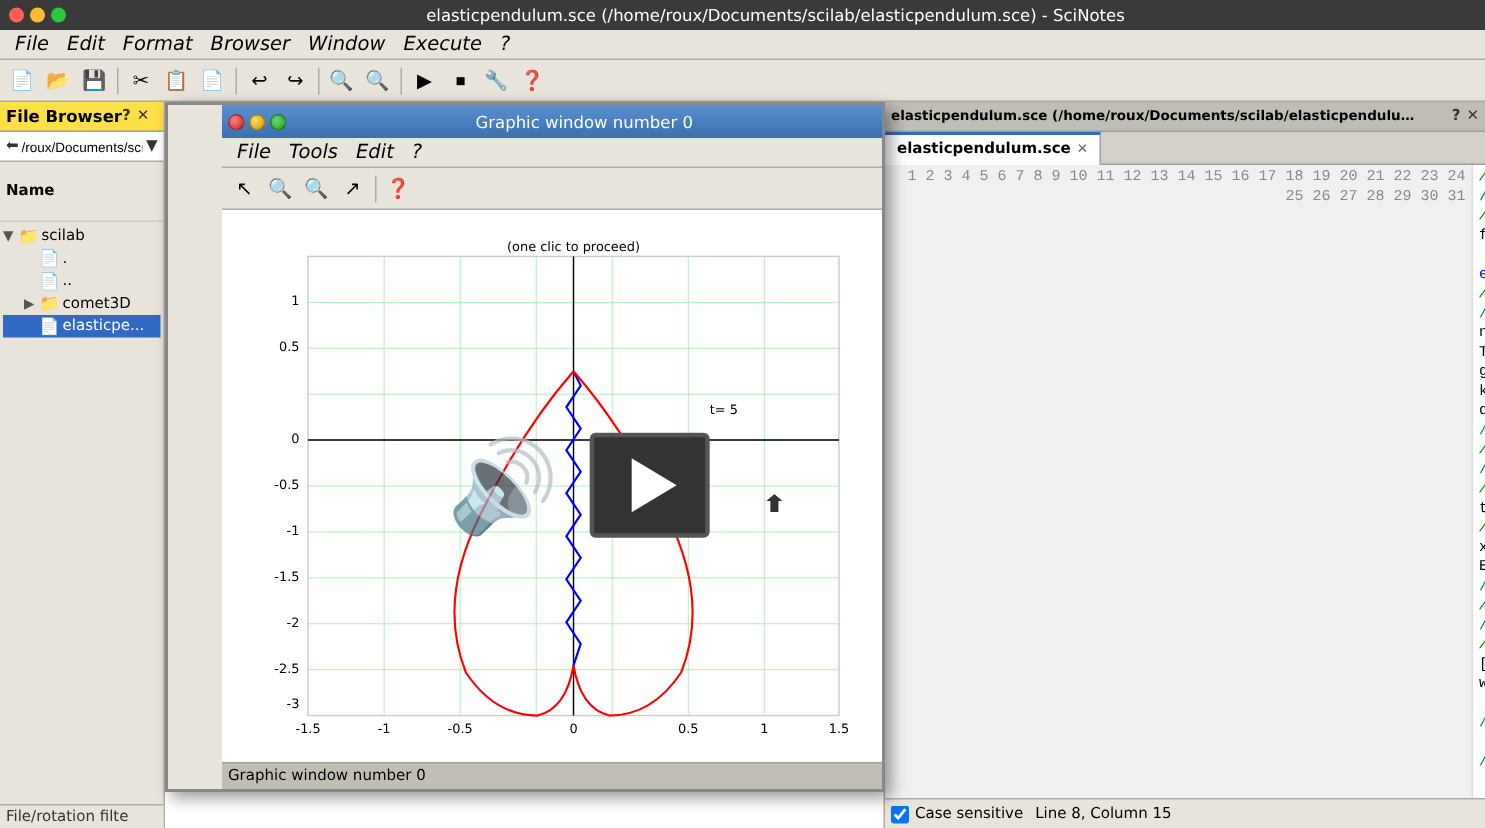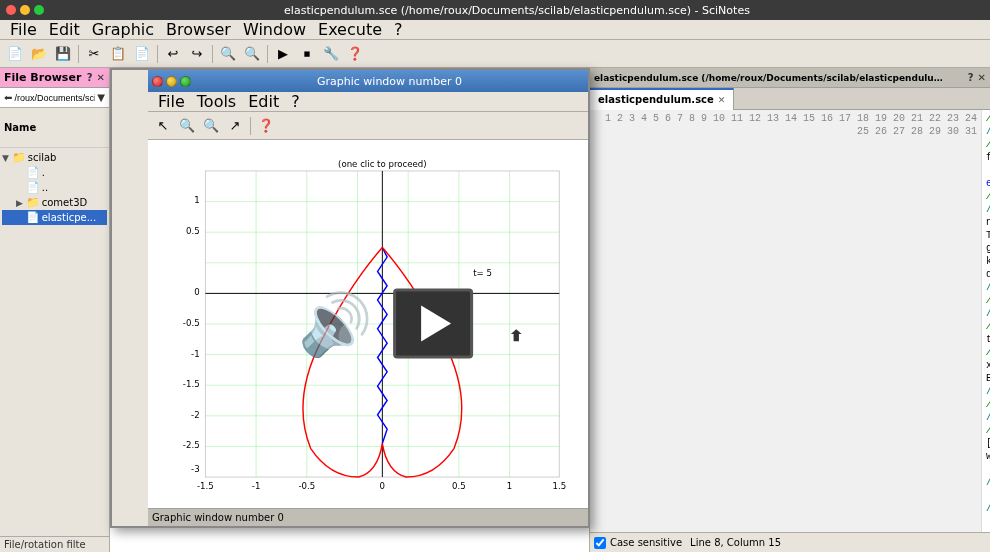--- a/index.html
+++ b/index.html
@@ -27,23 +27,24 @@
     .menu-bar {
       background: #e8e4dc;
       height: 20px;
       display: flex;
       align-items: center;
       border-bottom: 1px solid #b0aca4;
       padding: 0 4px;
     }
     .menu-item {
       padding: 1px 6px;
-      font-size: 16px;
+      font-size: 13px;
       cursor: pointer;
       color: #000;
+      font-style: italic;
     }
 
     
     .toolbar {
       background: #e8e4dc;
       height: 28px;
       display: flex;
       align-items: center;
       padding: 0 4px;
       gap: 2px;
@@ -68,27 +69,27 @@
     
     .left-panel {
       width: 110px;
       background: #e8e4dc;
       border-right: 1px solid #b0aca4;
       display: flex;
       flex-direction: column;
       min-height: 0;
     }
     .panel-header {
-      background: #f9a8d4;
+      background: #fde047;
       padding: 2px 4px;
       font-size: 11px;
       font-weight: bold;
       display: flex;
       align-items: center;
-      justify-content: space-between;
+      justify-content: flex-start;
       height: 20px;
       border-bottom: 1px solid #a0a0a0;
     }
     .panel-header-icons { display: flex; gap: 4px; }
     .panel-icon { font-size: 10px; cursor: pointer; color: #333; }
 
     .path-bar {
       display: flex;
       align-items: center;
       background: #fff;
@@ -362,21 +363,21 @@
     <div class="dot dot-red"></div>
     <div class="dot dot-yellow"></div>
     <div class="dot dot-green"></div>
   </div>
   <div class="title-bar-text">elasticpendulum.sce (/home/roux/Documents/scilab/elasticpendulum.sce) - SciNotes</div>
 </div>
 
 <div class="menu-bar">
   <span class="menu-item">File</span>
   <span class="menu-item">Edit</span>
-  <span class="menu-item">Graphic</span>
+  <span class="menu-item">Format</span>
   <span class="menu-item">Browser</span>
   <span class="menu-item">Window</span>
   <span class="menu-item">Execute</span>
   <span class="menu-item">?</span>
 </div>
 
 <div class="toolbar">
   <button class="toolbar-btn">📄</button>
   <button class="toolbar-btn">📂</button>
   <button class="toolbar-btn">💾</button>

